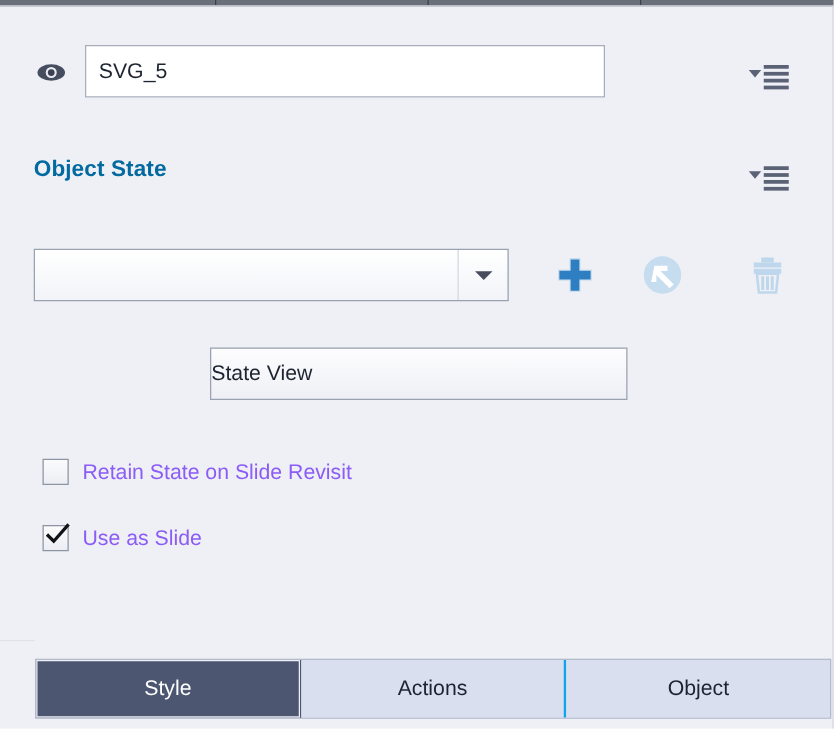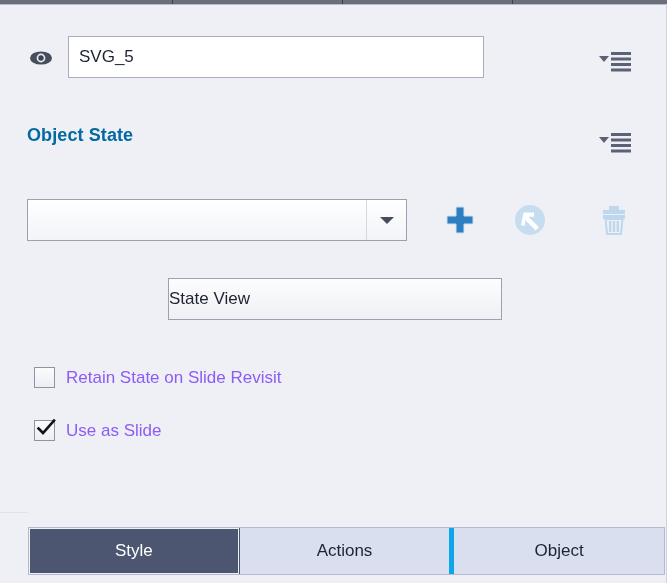--- a/index.html
+++ b/index.html
@@ -208,21 +208,21 @@
   }
   .tab {
     flex: 1 1 0;
     position: relative;
     font-size: 17px;
     color: #1d2330;
     display: flex;
     align-items: center;
     justify-content: center;
     background: #dadff0;
-    border-right: 5px solid #0ea5e9;
+    border-right: 2px solid #0ea5e9;
     box-sizing: border-box;
     cursor: default;
   }
   .tab:last-child { border-right: none; }
   .tab.active {
     background: #4c5670;
     color: #ffffff;
     border-right: 1px solid #4c5670;
     box-shadow: inset 0 0 0 1px #eef0f5;
   }

